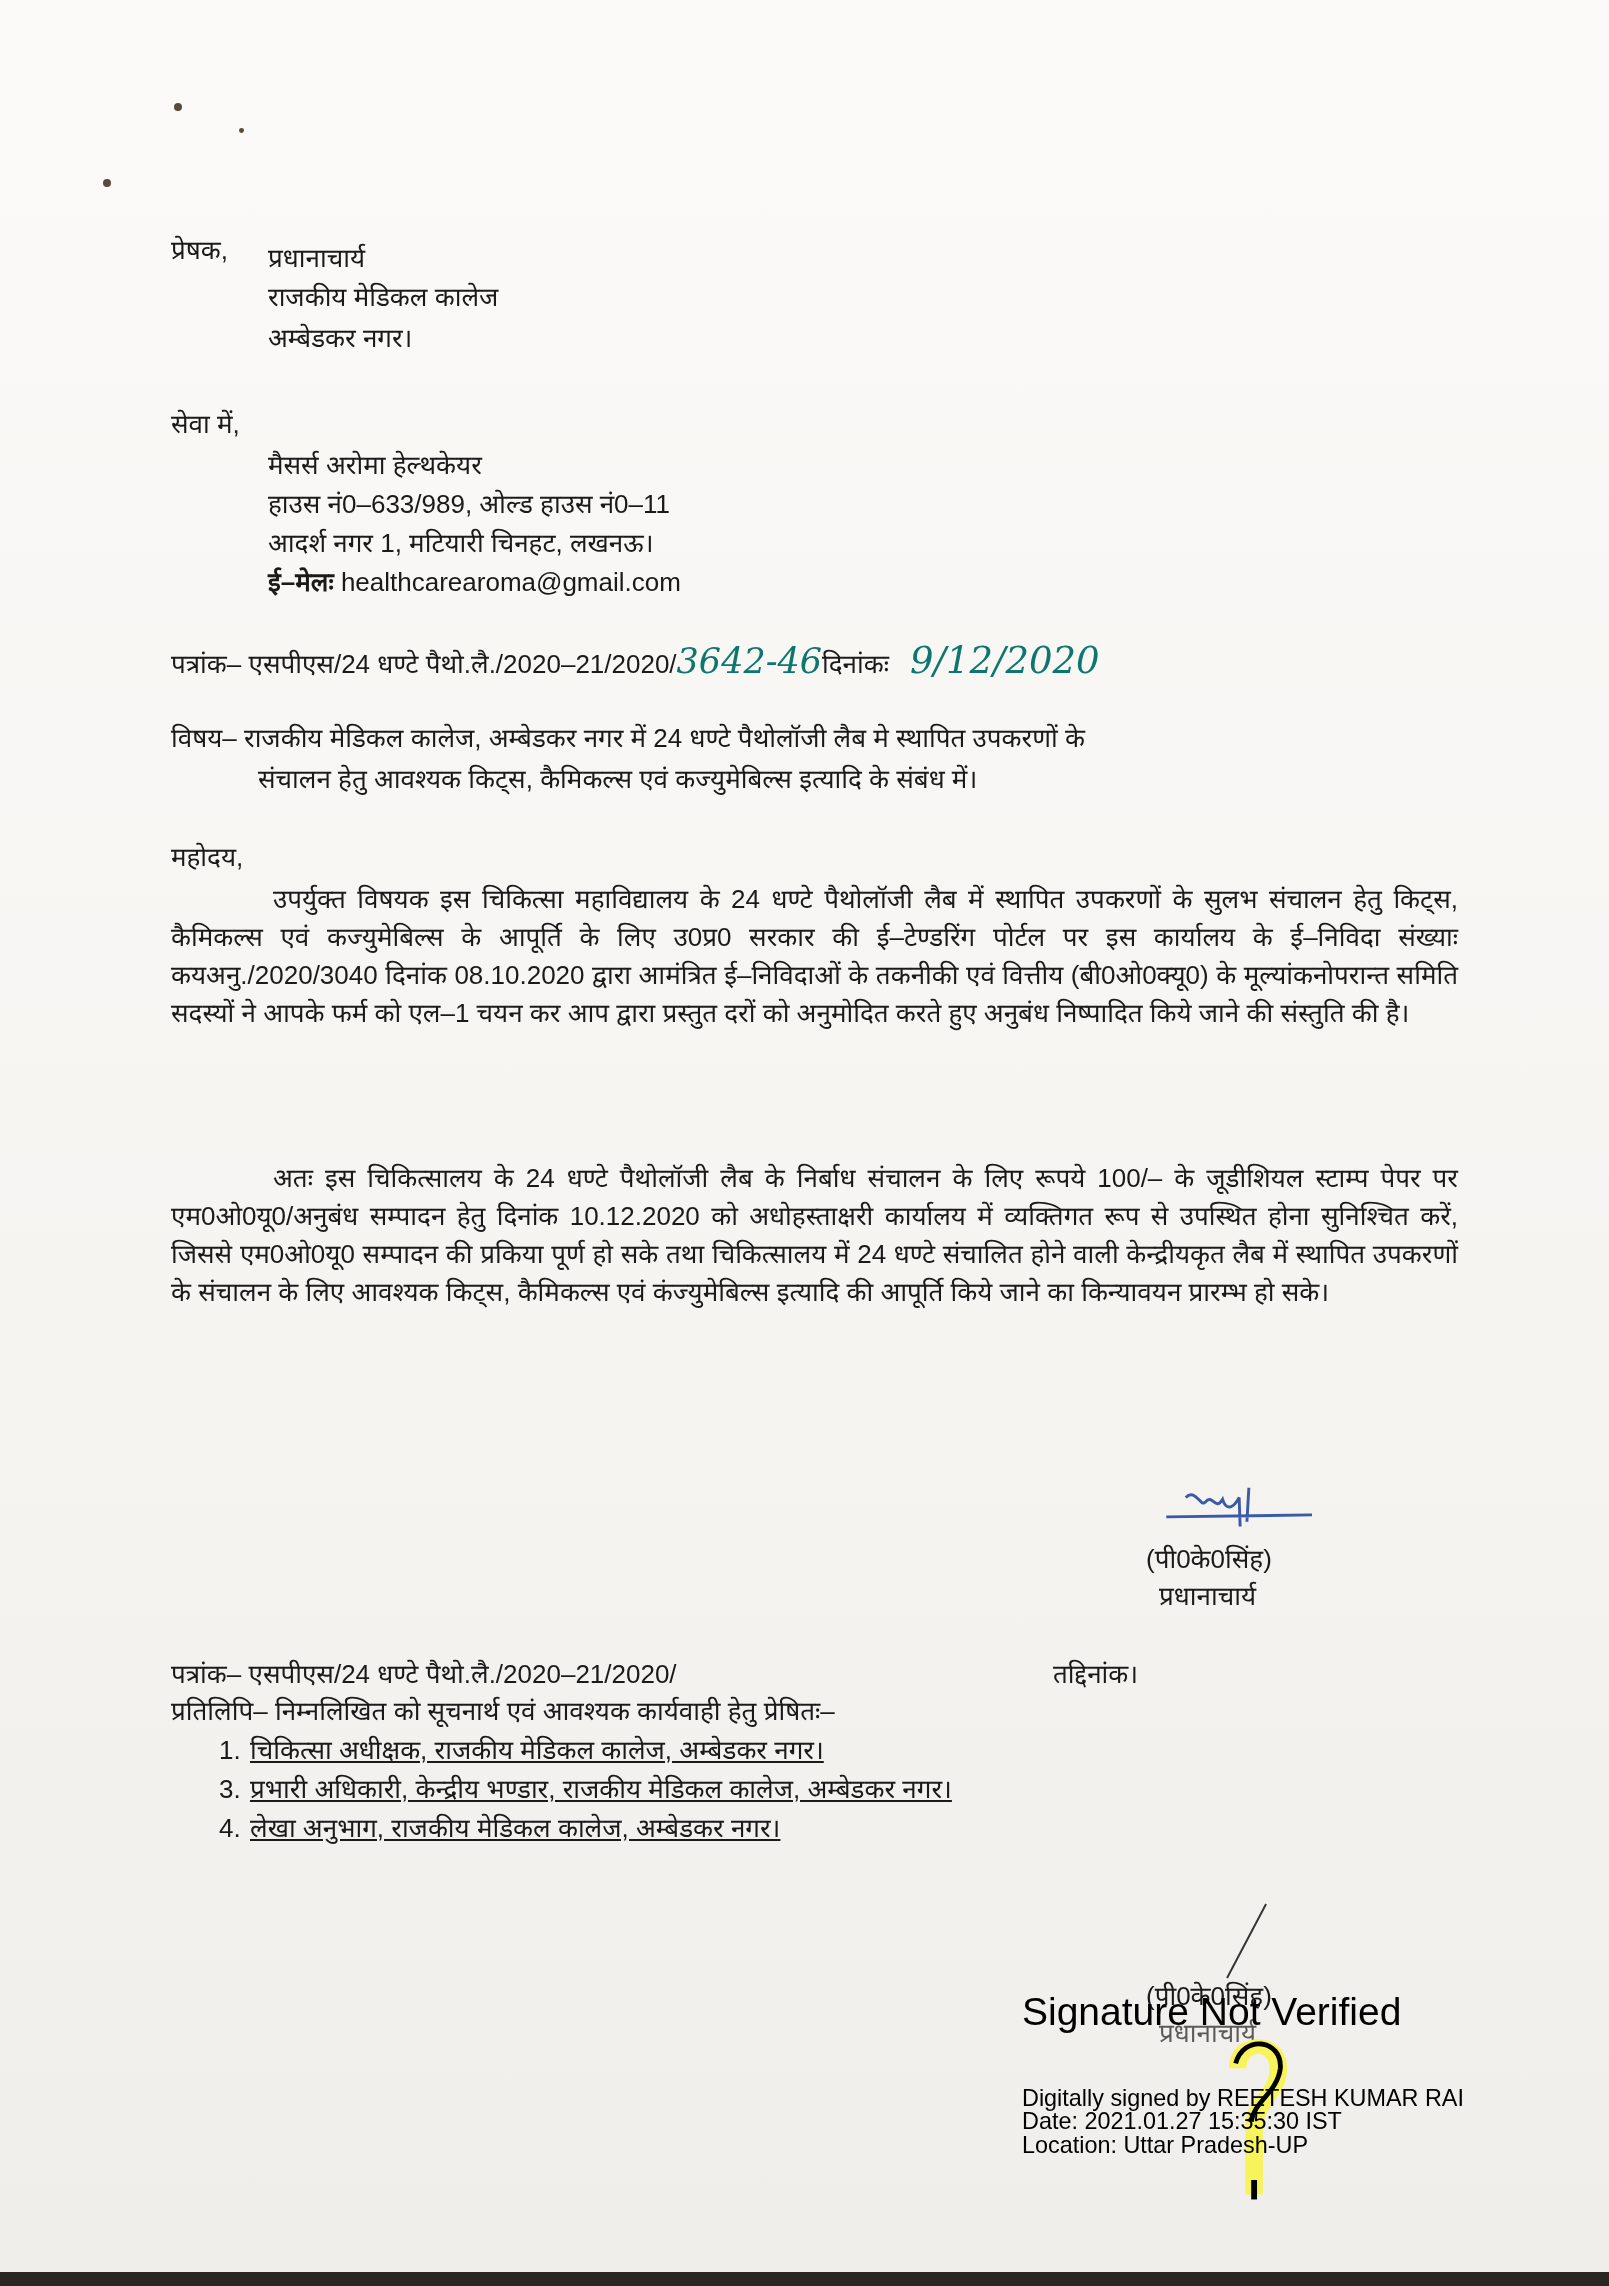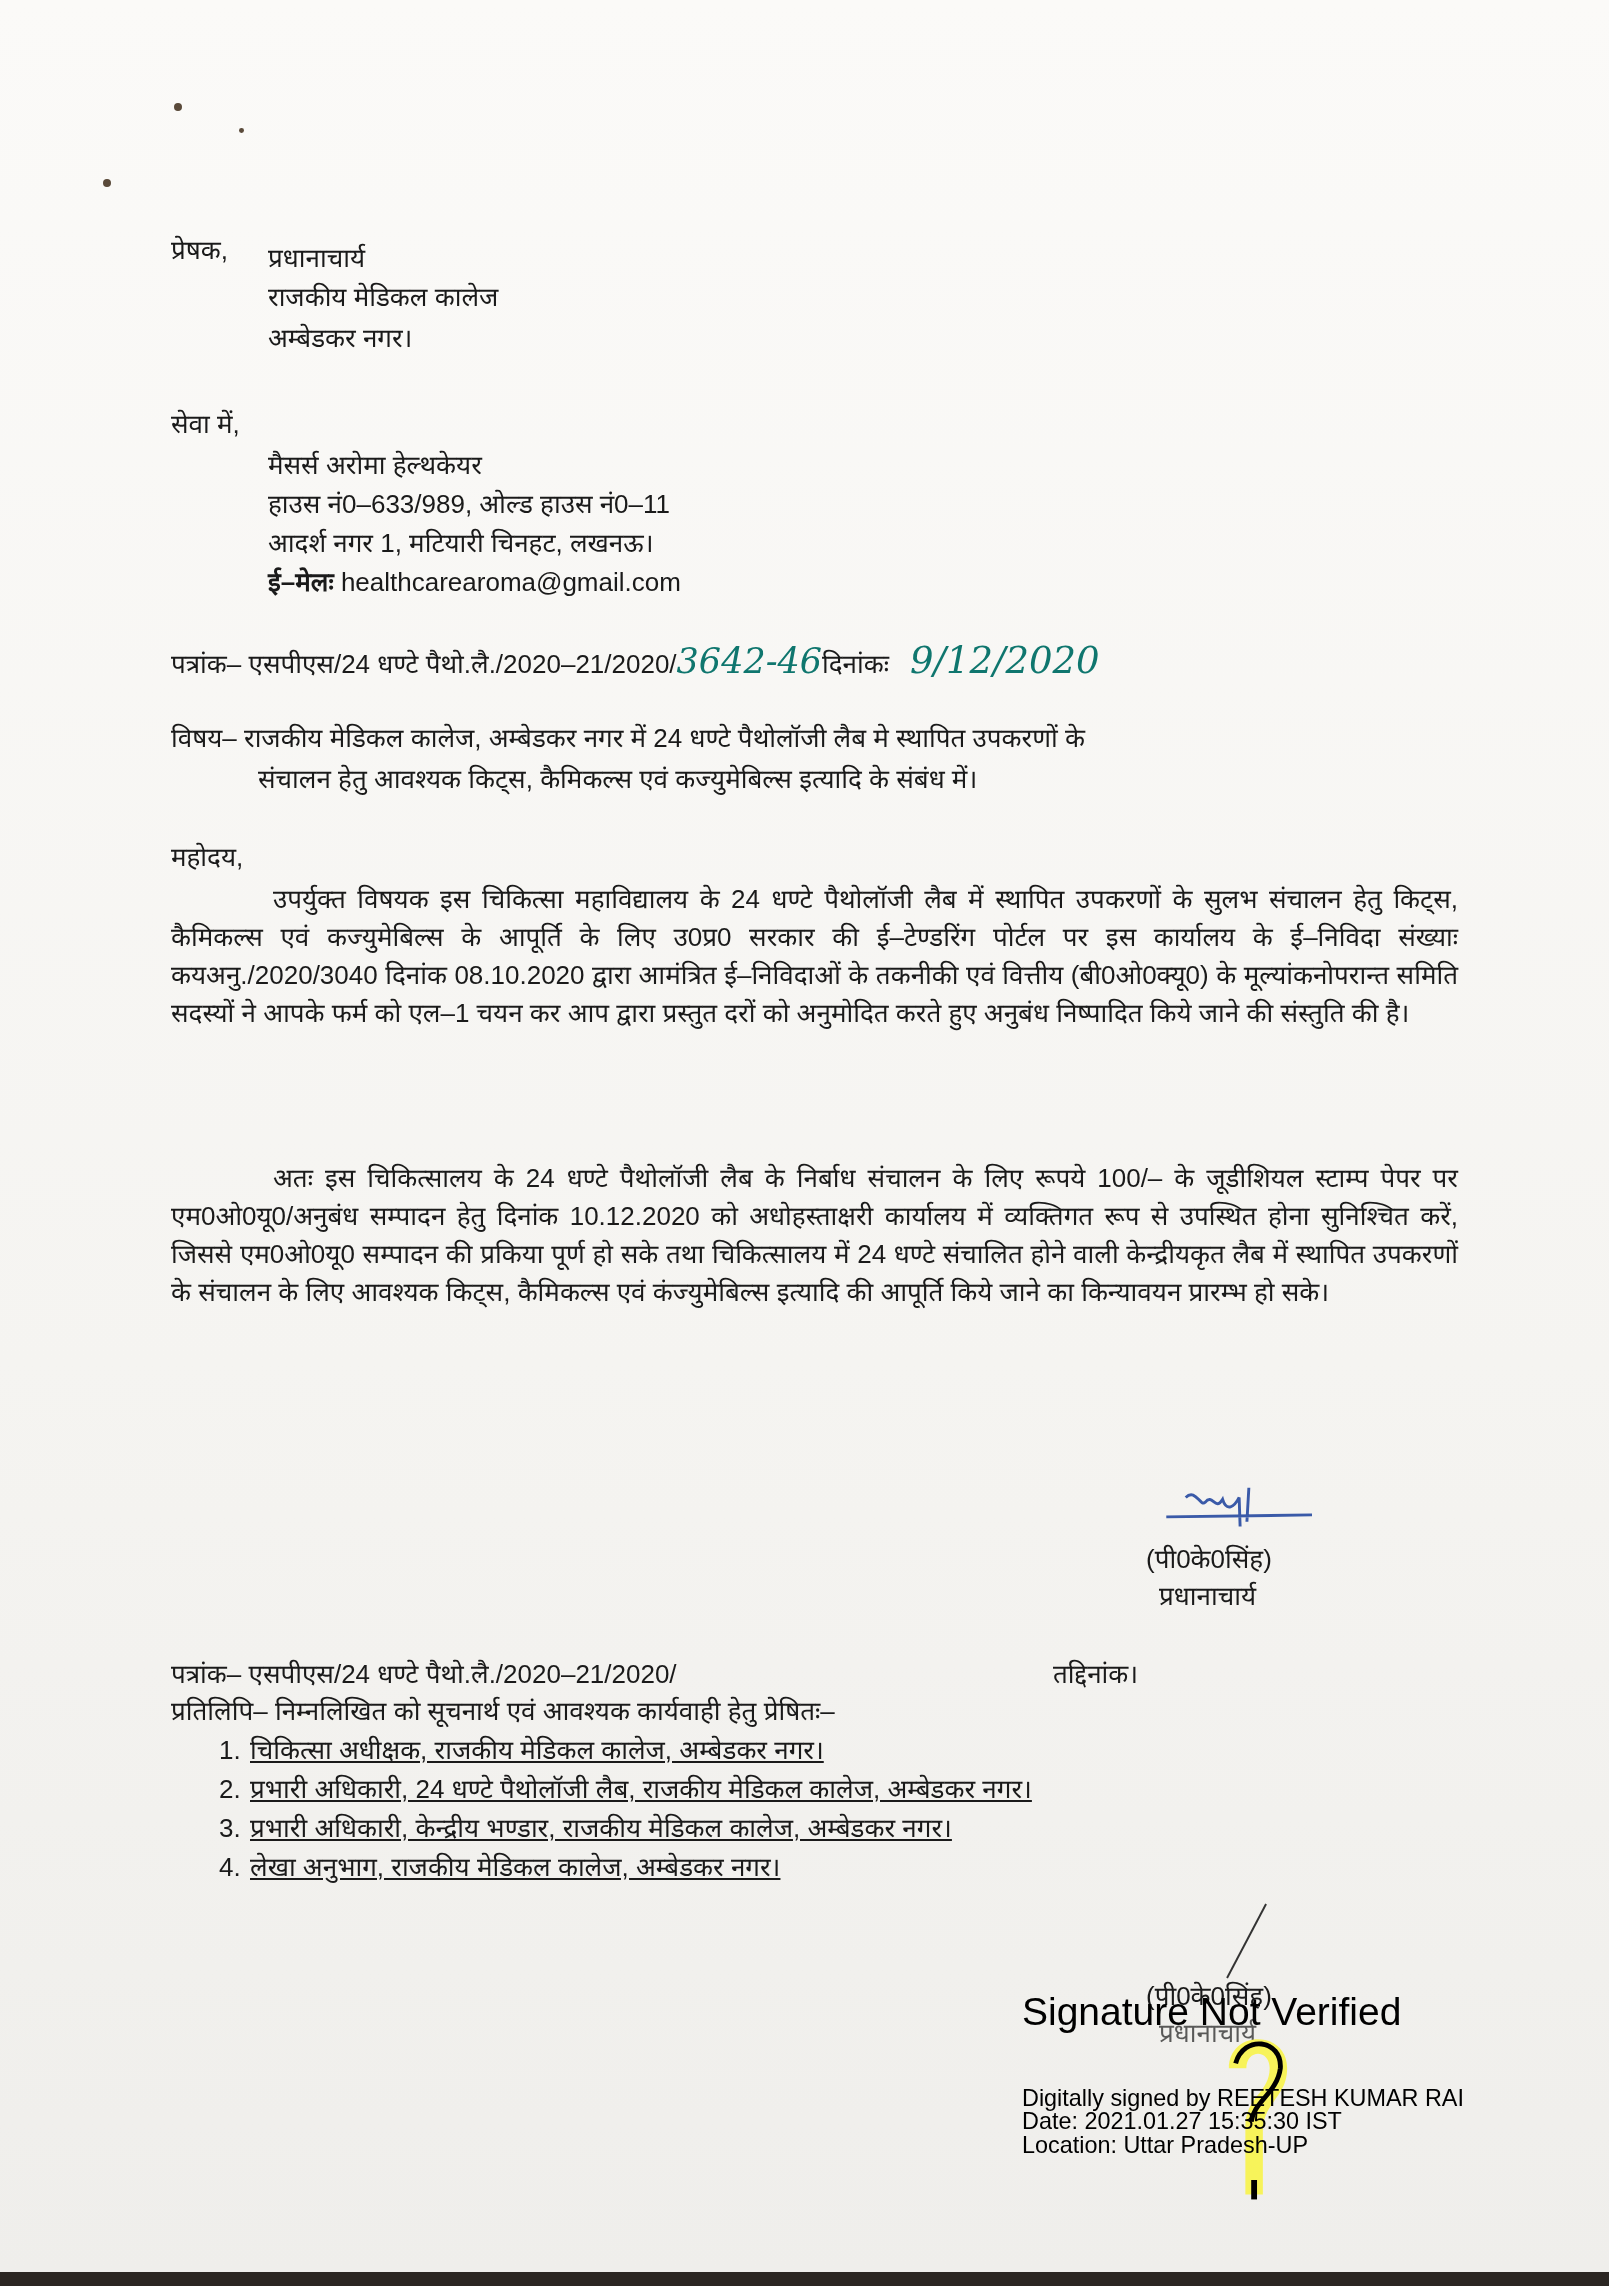--- a/index.html
+++ b/index.html
@@ -73,21 +73,20 @@
   <path d="M10 40 L160 38 M30 20 C40 10 45 30 50 25 C58 15 60 35 68 22 C72 35 80 30 85 20 L86 50 M95 10 L93 45" stroke="#3a5aa8" stroke-width="3" fill="none"></path>
 </svg>
 <div class="t" style="left:1146px;top:1543px;">(पी0के0सिंह)</div>
 <div class="t" style="left:1159px;top:1580px;">प्रधानाचार्य</div>
 
 <div class="t" style="left:171px;top:1658px;">पत्रांक– एसपीएस/24 धण्टे पैथो.लै./2020–21/2020/</div>
 <div class="t" style="left:1053px;top:1658px;">तद्दिनांक।</div>
 <div class="t" style="left:171px;top:1695px;">प्रतिलिपि– निम्नलिखित को सूचनार्थ एवं आवश्यक कार्यवाही हेतु प्रेषितः–</div>
 <ul class="cc-list">
   <li><span class="cc-num">1.</span><span>चिकित्सा अधीक्षक, राजकीय मेडिकल कालेज, अम्बेडकर नगर।</span></li>
-  <li><span class="cc-num">2.</span><span>प्रभारी अधिकारी, 24 धण्टे पैथोलॉजी लैब, राजकीय मेडिकल कालेज, अम्बेडकर नगर।</span></li>
   <li><span class="cc-num">3.</span><span>प्रभारी अधिकारी, केन्द्रीय भण्डार, राजकीय मेडिकल कालेज, अम्बेडकर नगर।</span></li>
   <li><span class="cc-num">4.</span><span>लेखा अनुभाग, राजकीय मेडिकल कालेज, अम्बेडकर नगर।</span></li>
 </ul>
 
 <svg style="position:absolute;left:1219px;top:1902px;" width="59" height="78" viewBox="0 0 60 80">
   <path d="M48 2 L8 78" stroke="#333" stroke-width="2" fill="none"></path>
 </svg>
 <div class="t" style="left:1146px;top:1980px;">(पी0के0सिंह)</div>
 <div class="t" style="left:1159px;top:2017px;opacity:0.7;">प्रधानाचार्य</div>
 

